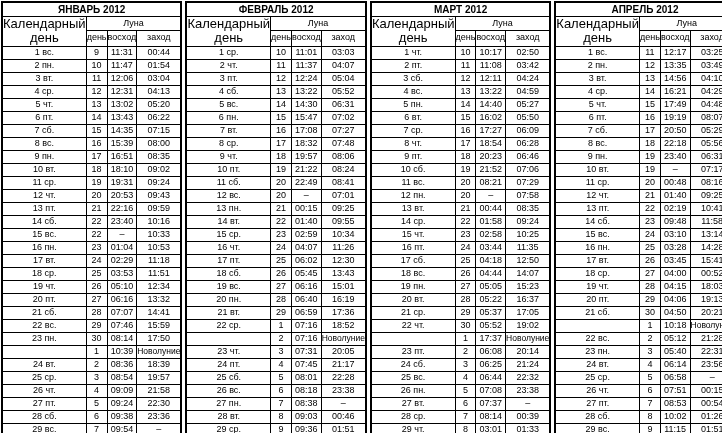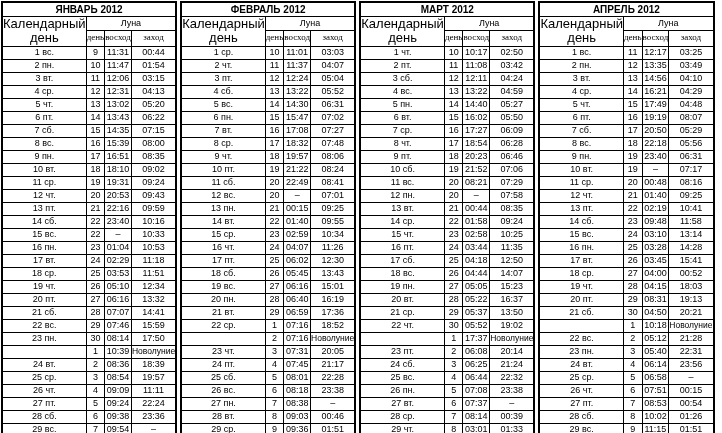--- a/index.html
+++ b/index.html
@@ -6,21 +6,21 @@
   body{width:722px;height:433px;overflow:hidden;color:#000;}
   .wrap{display:flex;gap:3px;padding:1px;box-sizing:border-box;width:593px;height:433px;}
   table{border-collapse:collapse;border:2px solid #000;table-layout:fixed;
         font-family:"Liberation Sans", sans-serif;font-size:9px;color:#000;
         flex:1 1 0;height:431px;}
   th,td{border:1px solid #000;text-align:center;vertical-align:middle;
         padding:0;line-height:1.1;font-weight:normal;overflow:hidden;white-space:nowrap;}
   th.title{font-weight:bold;font-size:10px;height:13px;}
   th.calhdr{white-space:normal;font-size:13px;}
   th.lunahdr{height:12px;}
-  th.subhdr{height:13px;font-family:Liberation Serif, serif;}
+  th.subhdr{height:13px;}
   col.c-date{width:62px;} col.c-day{width:28px;} col.c-rise{width:40px;} col.c-set{width:47px;}
   tbody td{height:12px;}
   td.newmoon{font-size:8.5px;}
 </style>
 </head>
 <body>
 
 <div class="wrap">
 
   <table>
@@ -54,21 +54,21 @@
         <tr>
           <td>2 пн.</td>
           <td>10</td>
           <td>11:47</td>
           <td>01:54</td>
         </tr>
         <tr>
           <td>3 вт.</td>
           <td>11</td>
           <td>12:06</td>
-          <td>03:15</td>
+          <td>03:04</td>
         </tr>
         <tr>
           <td>4 ср.</td>
           <td>12</td>
           <td>12:31</td>
           <td>04:13</td>
         </tr>
         <tr>
           <td>5 чт.</td>
           <td>13</td>
@@ -198,27 +198,27 @@
         <tr>
           <td>25 ср.</td>
           <td>3</td>
           <td>08:54</td>
           <td>19:57</td>
         </tr>
         <tr>
           <td>26 чт.</td>
           <td>4</td>
           <td>09:09</td>
-          <td>11:11</td>
+          <td>21:58</td>
         </tr>
         <tr>
           <td>27 пт.</td>
           <td>5</td>
           <td>09:24</td>
-          <td>22:24</td>
+          <td>22:30</td>
         </tr>
         <tr>
           <td>28 сб.</td>
           <td>6</td>
           <td>09:38</td>
           <td>23:36</td>
         </tr>
         <tr>
           <td>29 вс.</td>
           <td>7</td>
@@ -572,21 +572,21 @@
         <tr>
           <td>20 вт.</td>
           <td>28</td>
           <td>05:22</td>
           <td>16:37</td>
         </tr>
         <tr>
           <td>21 ср.</td>
           <td>29</td>
           <td>05:37</td>
-          <td>13:50</td>
+          <td>17:05</td>
         </tr>
         <tr>
           <td>22 чт.</td>
           <td>30</td>
           <td>05:52</td>
           <td>19:02</td>
         </tr>
         <tr>
           <td></td>
           <td>1</td>
@@ -770,21 +770,21 @@
         </tr>
         <tr>
           <td>19 чт.</td>
           <td>28</td>
           <td>04:15</td>
           <td>18:03</td>
         </tr>
         <tr>
           <td>20 пт.</td>
           <td>29</td>
-          <td>08:31</td>
+          <td>04:06</td>
           <td>19:13</td>
         </tr>
         <tr>
           <td>21 сб.</td>
           <td>30</td>
           <td>04:50</td>
           <td>20:21</td>
         </tr>
         <tr>
           <td></td>

